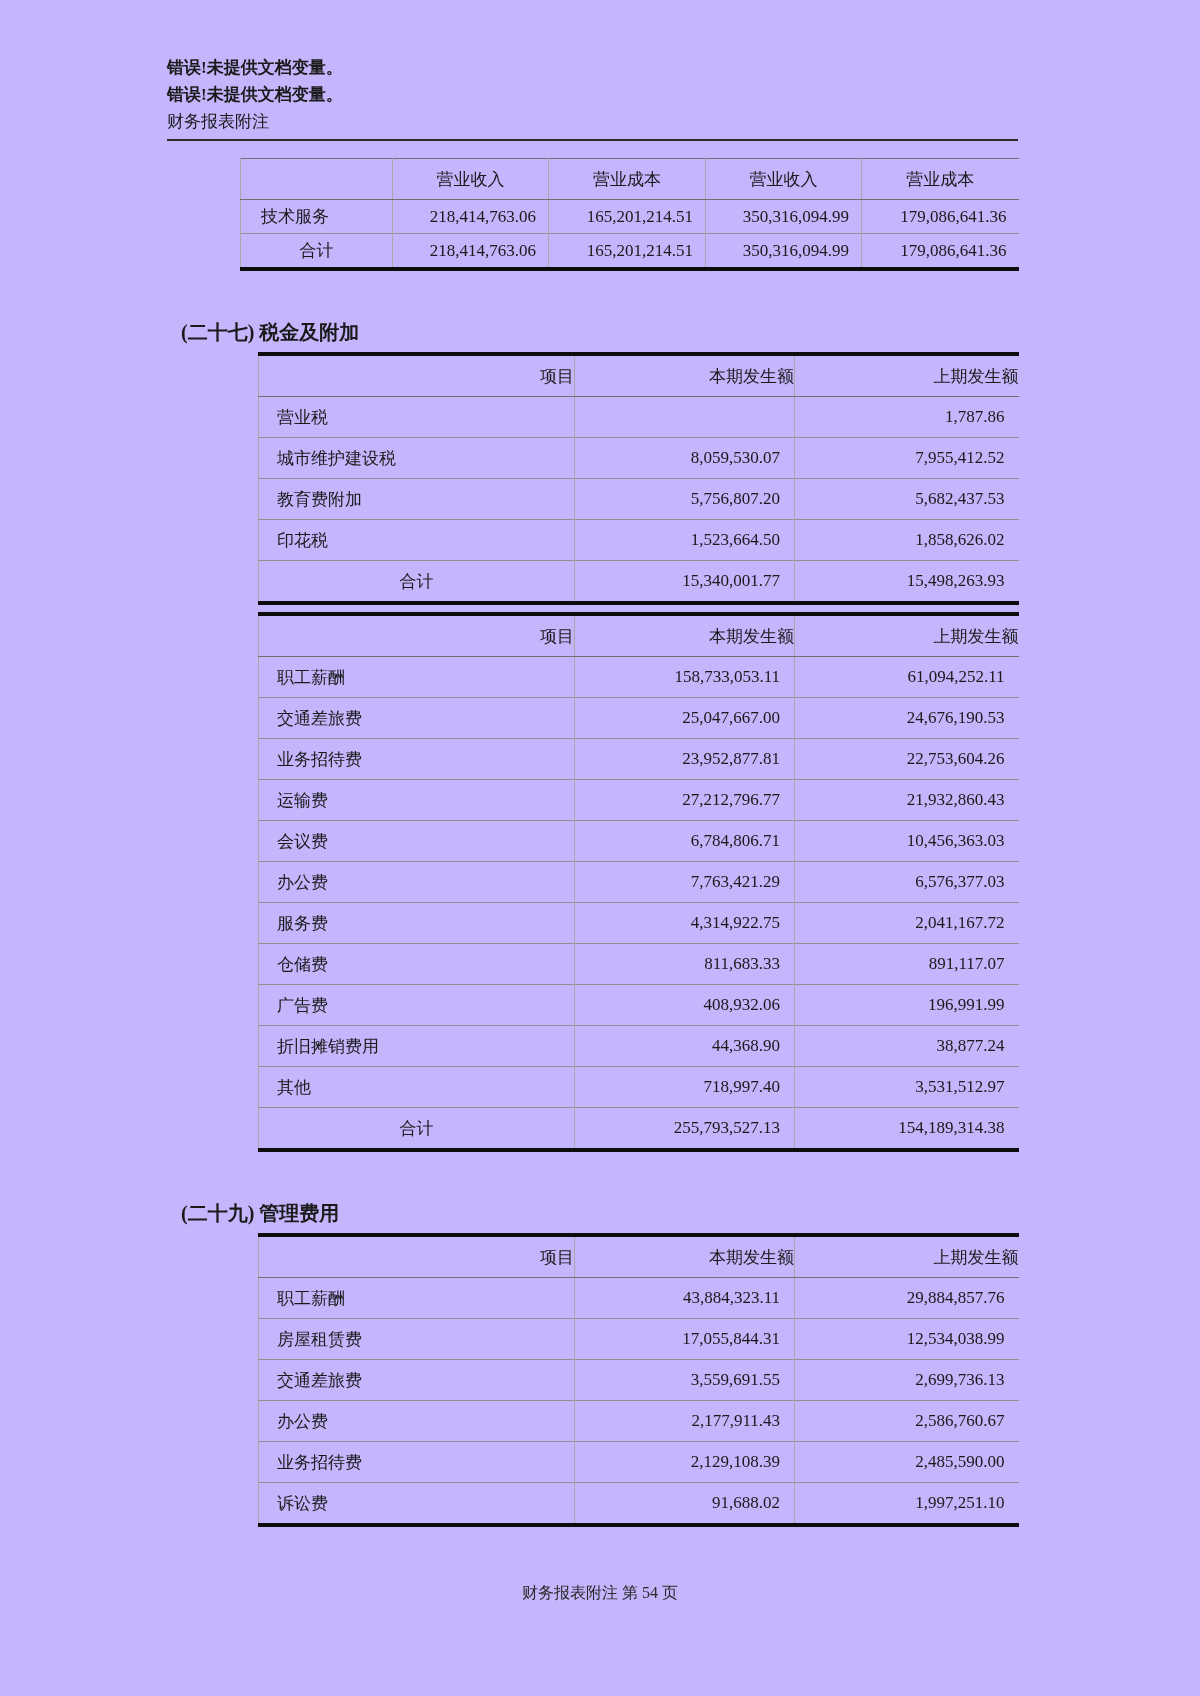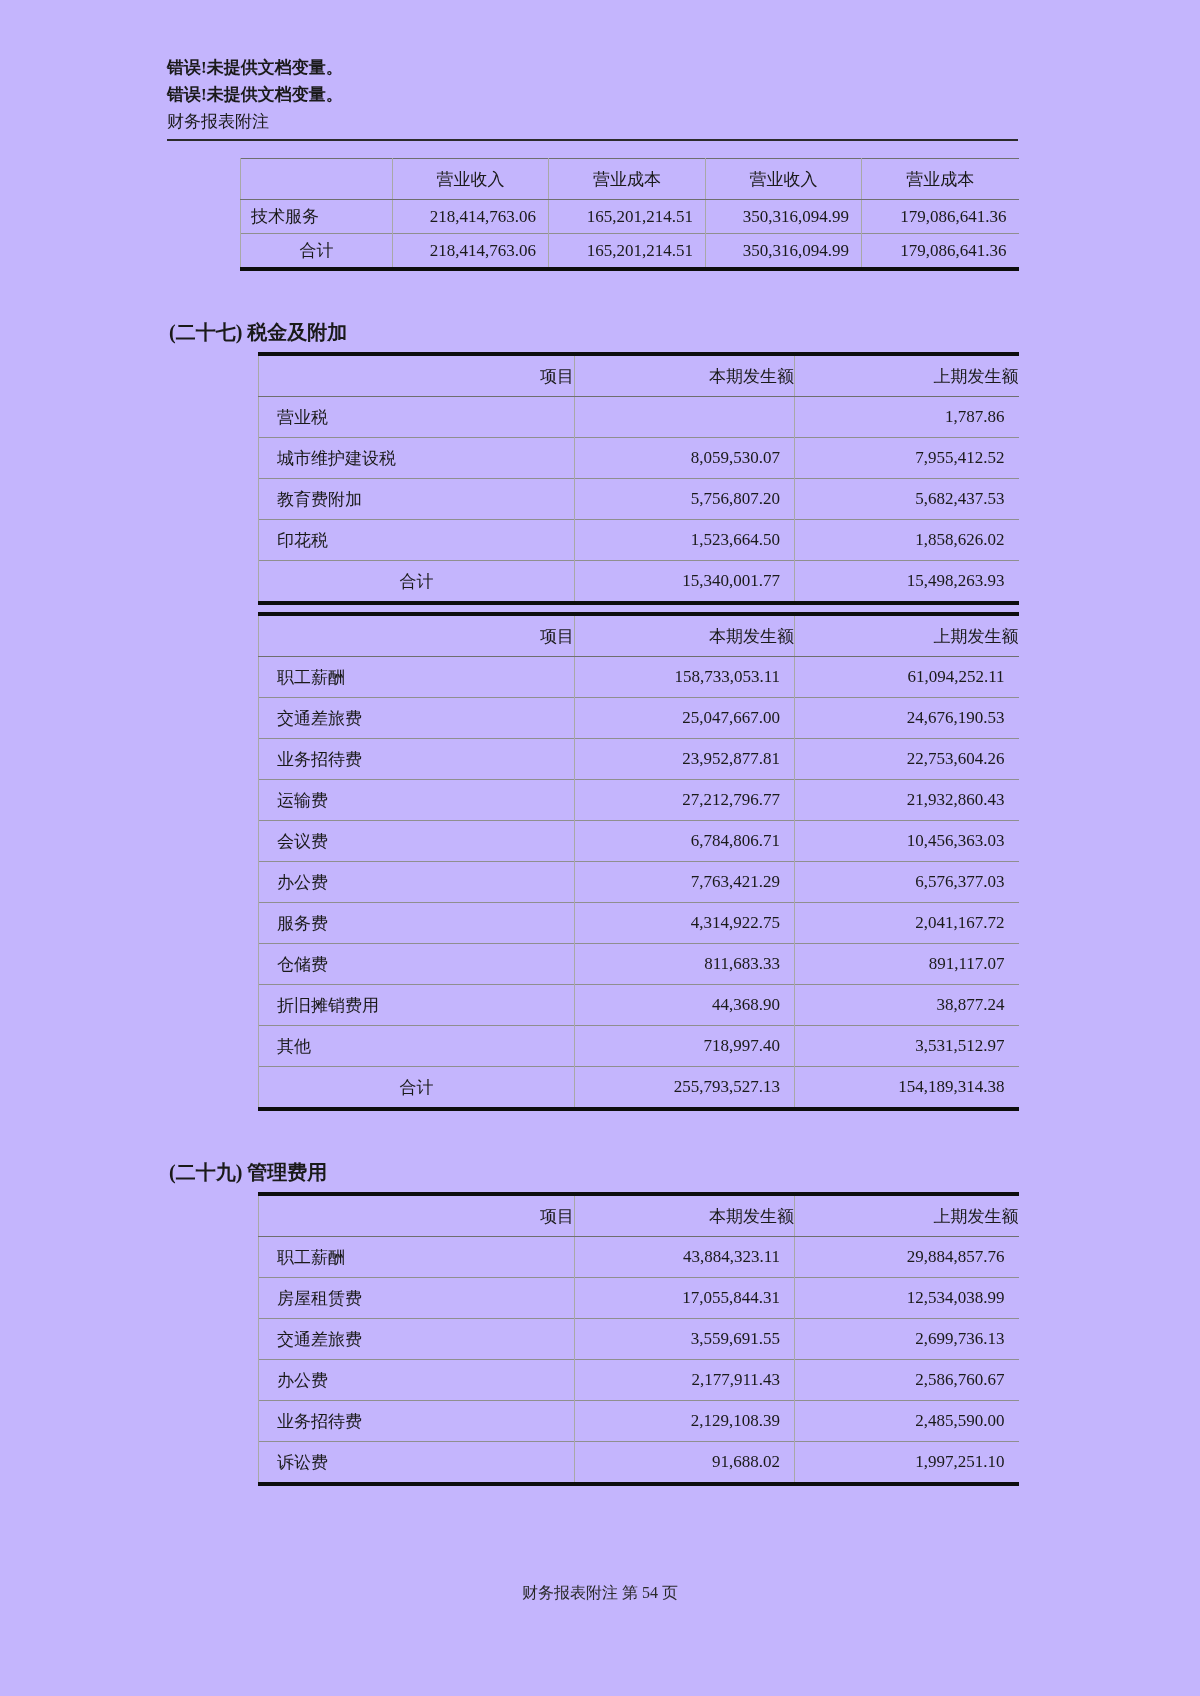--- a/index.html
+++ b/index.html
@@ -20,27 +20,27 @@
   table{border-collapse:collapse;table-layout:fixed;}
   th,td{padding:0;font-weight:normal;font-size:17px;overflow:hidden;white-space:nowrap;}
 
   
   .cont-table{width:778px;margin:17px 0 0 73px;border-top:1px solid #6f6f6f;border-bottom:4px solid #0d0d0d;}
   .cont-table th{height:40px;text-align:center;border-bottom:1px solid #6f6f6f;}
   .cont-table td{height:33px;border-top:1px solid #8f8f8f;}
   .cont-table tr td:first-child,.cont-table tr th:first-child{border-left:1px solid #a8a8a8;}
   .cont-table td+td,.cont-table th+th{border-left:1px solid #a8a8a8;}
   .cont-table thead tr th:first-child{border-bottom:1px solid #6f6f6f;}
-  .cont-table .cell-label{text-align:left;padding-left:10px;}
+  .cont-table .cell-label{text-align:left;padding-left:20px;}
   .cont-table .cell-num{text-align:right;padding-right:12px;}
   .cont-table .total-row .cell-label{text-align:center;padding-left:0;}
 
   
   .section{margin-left:0;}
-  .section-heading{margin:48px 0 0 2px;font-size:20px;font-weight:bold;line-height:26px;}
+  .section-heading{margin:48px 0 0 14px;font-size:20px;font-weight:bold;line-height:26px;}
   .fin-table{width:760px;margin:7px 0 0 91px;border-top:4px solid #0d0d0d;border-bottom:4px solid #0d0d0d;}
   .fin-table col.c-item{width:316px;}
   .fin-table col.c-cur{width:220px;}
   .fin-table col.c-pri{width:224px;}
   .fin-table th{height:40px;text-align:right;border-bottom:1px solid #6f6f6f;}
   .fin-table td{height:40px;border-top:1px solid #8f8f8f;}
   .fin-table tr td:first-child,.fin-table tr th:first-child{border-left:1px solid #a8a8a8;}
   .fin-table td+td,.fin-table th+th{border-left:1px solid #a8a8a8;}
   .fin-table .cell-label{text-align:left;padding-left:18px;}
   .fin-table .cell-num{text-align:right;padding-right:14px;}
@@ -191,20 +191,25 @@
         <td class="cell-label">服务费</td>
         <td class="cell-num">4,314,922.75</td>
         <td class="cell-num">2,041,167.72</td>
       </tr>
             <tr>
         <td class="cell-label">仓储费</td>
         <td class="cell-num">811,683.33</td>
         <td class="cell-num">891,117.07</td>
       </tr>
             <tr>
+        <td class="cell-label">广告费</td>
+        <td class="cell-num">408,932.06</td>
+        <td class="cell-num">196,991.99</td>
+      </tr>
+            <tr>
         <td class="cell-label">折旧摊销费用</td>
         <td class="cell-num">44,368.90</td>
         <td class="cell-num">38,877.24</td>
       </tr>
             <tr>
         <td class="cell-label">其他</td>
         <td class="cell-num">718,997.40</td>
         <td class="cell-num">3,531,512.97</td>
       </tr>
             <tr class="total-row">

